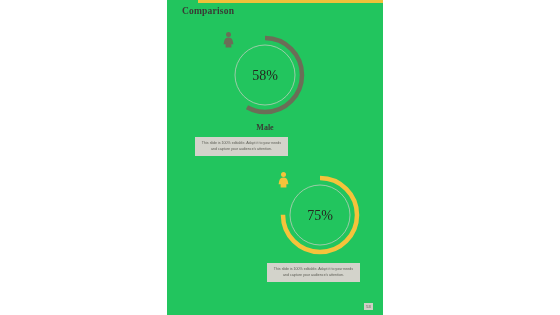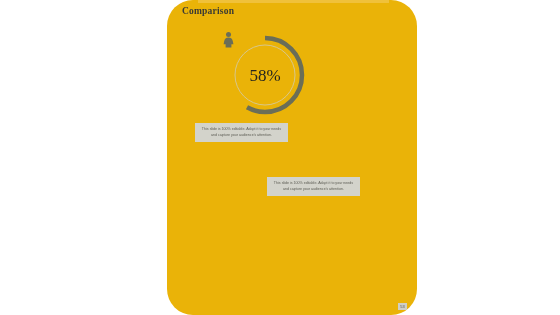--- a/index.html
+++ b/index.html
@@ -19,25 +19,24 @@
     width: 560px;
     height: 315px;
     background: #ffffff;
   }
 
   
   .slide {
     position: absolute;
     left: 167px;
     top: 0px;
-    width: 250px;
+    width: 216px;
     height: 315px;
-    background: #eab308;
+    background: #22c55e;
     overflow: hidden;
-    border-radius: 26px;
   }
 
   .accent-bar {
     position: absolute;
     left: 31px;
     top: 0px;
     width: 191px;
     height: 3px;
     background: #f0c13a;
   }
@@ -89,21 +88,21 @@
     justify-content: center;
   }
 
   .person-icon {
     display: block;
     margin-bottom: 1px;
   }
 
   .donut-value {
     font-family: "Liberation Serif", serif;
-    font-size: 17px;
+    font-size: 14px;
     color: #26261f;
     line-height: 1;
   }
 
   .block-label {
     text-align: center;
     font-family: "Liberation Serif", serif;
     font-size: 8px;
     font-weight: bold;
     color: #3a3a35;
@@ -163,26 +162,42 @@
           <span class="person-icon">
             <svg width="13" height="16" viewBox="0 0 13 16">
               <circle cx="6.5" cy="2.6" r="2.5" fill="#6b6e57"></circle>
               <path d="M6.5 5.6 C3.9 5.6 2.6 7.0 2.1 9.6 L1.6 12.2 L3.6 12.2 L3.6 15.6 L9.4 15.6 L9.4 12.2 L11.4 12.2 L10.9 9.6 C10.4 7.0 9.1 5.6 6.5 5.6 Z" fill="#6b6e57"></path>
             </svg>
           </span>
           <span class="donut-value">58%</span>
         </div>
       </div>
 
+      <div class="block-label">Male</div>
 
       <div class="note-box">This slide is 100% editable. Adapt it to your needs and capture your audience's attention.</div>
     </div>
 
     <div class="block block-b">
 
+      <div class="donut-wrap">
+        <svg width="86" height="86" viewBox="0 0 86 86" aria-hidden="true">
+          <circle cx="43" cy="43" r="30" fill="none" stroke="#cfcfc6" stroke-width="0.7"></circle>
+          <circle class="gauge-arc" cx="43" cy="43" r="37" fill="none" stroke="#f5c33b" stroke-width="4.5" stroke-linecap="butt" transform="rotate(-90 43 43)" stroke-dasharray="174.35839227423352 232.4778563656447"></circle>
+        </svg>
+        <div class="donut-center">
+          <span class="person-icon">
+            <svg width="13" height="16" viewBox="0 0 13 16">
+              <circle cx="6.5" cy="2.6" r="2.5" fill="#f5c33b"></circle>
+              <path d="M6.5 5.6 C3.9 5.6 2.6 7.0 2.1 9.6 L1.6 12.2 L3.6 12.2 L3.6 15.6 L9.4 15.6 L9.4 12.2 L11.4 12.2 L10.9 9.6 C10.4 7.0 9.1 5.6 6.5 5.6 Z" fill="#f5c33b"></path>
+            </svg>
+          </span>
+          <span class="donut-value">75%</span>
+        </div>
+      </div>
 
 
       <div class="note-box">This slide is 100% editable. Adapt it to your needs and capture your audience's attention.</div>
     </div>
 
     <div class="page-number">53</div>
 
   </div>
 </div>
 

